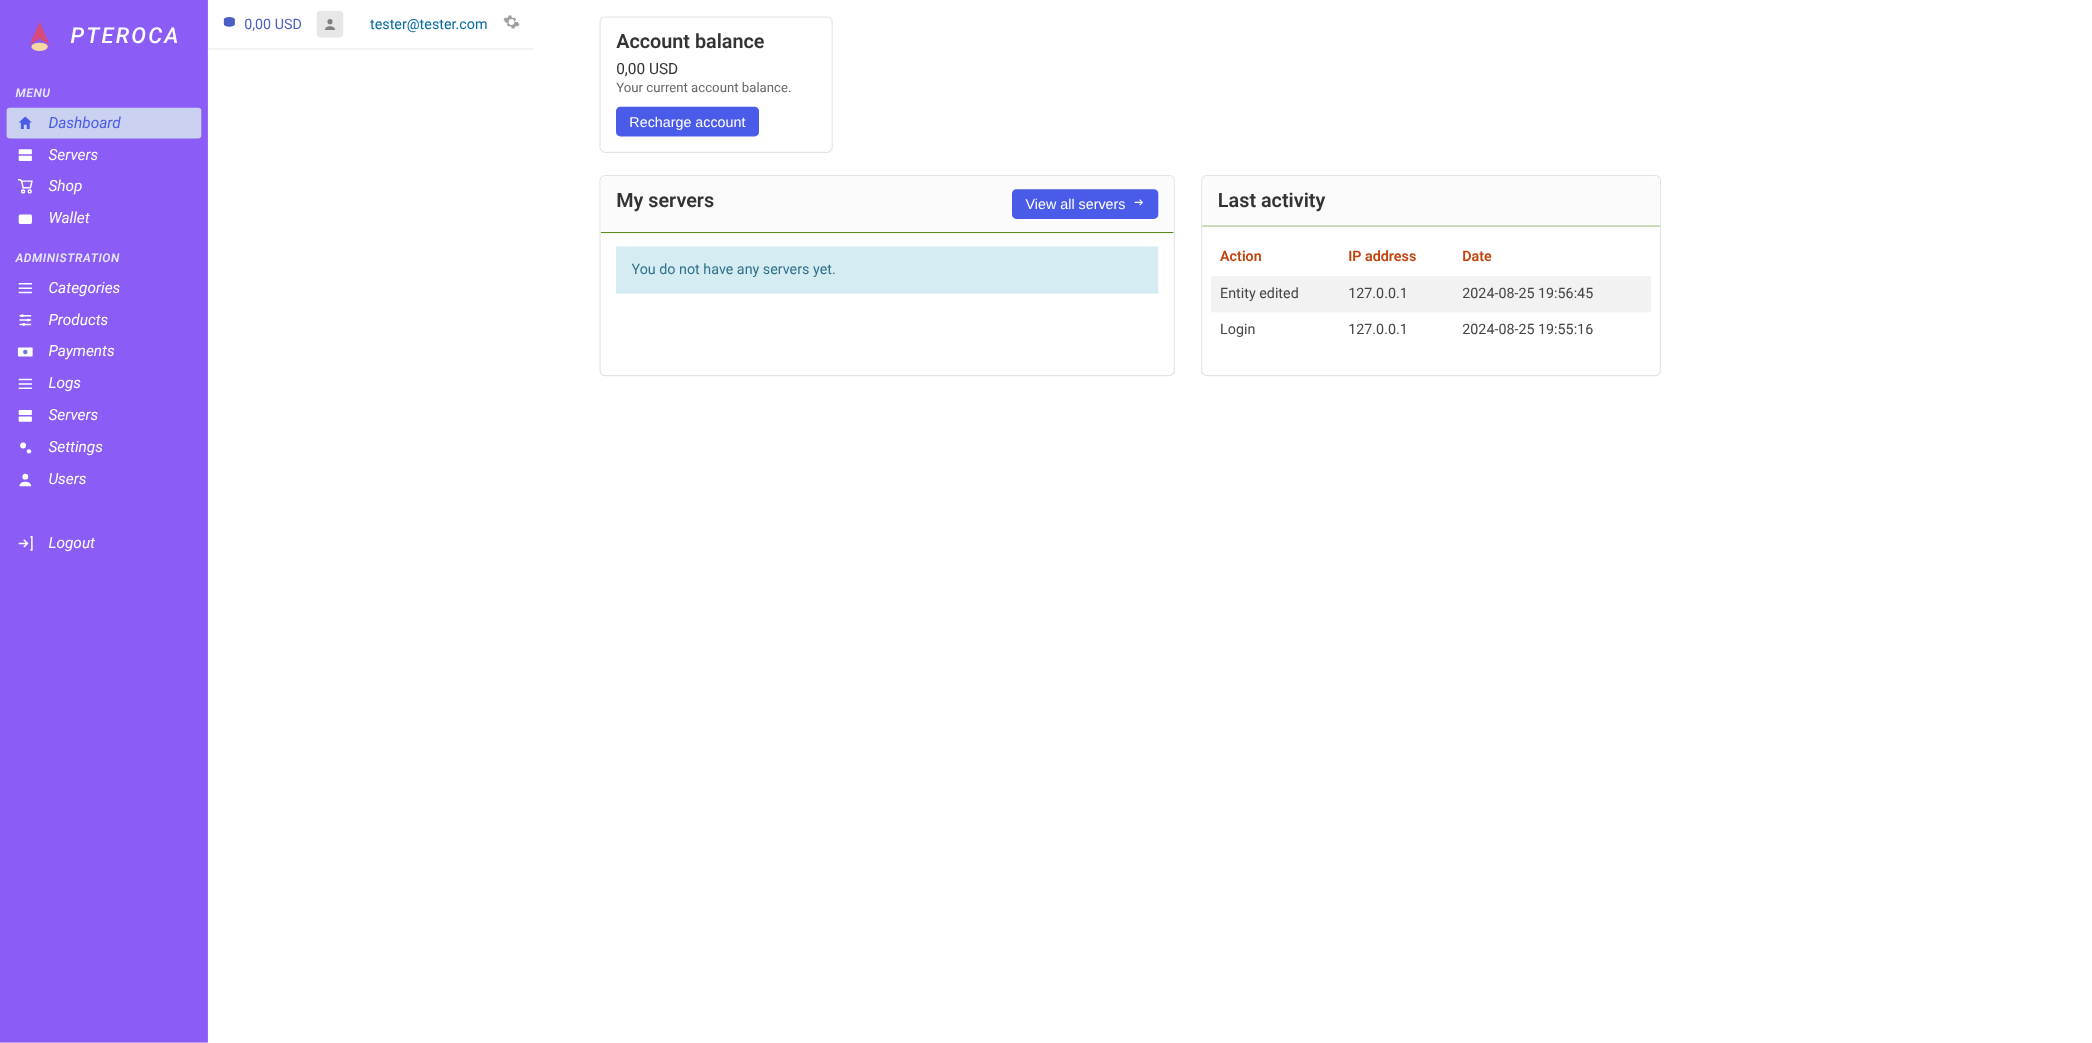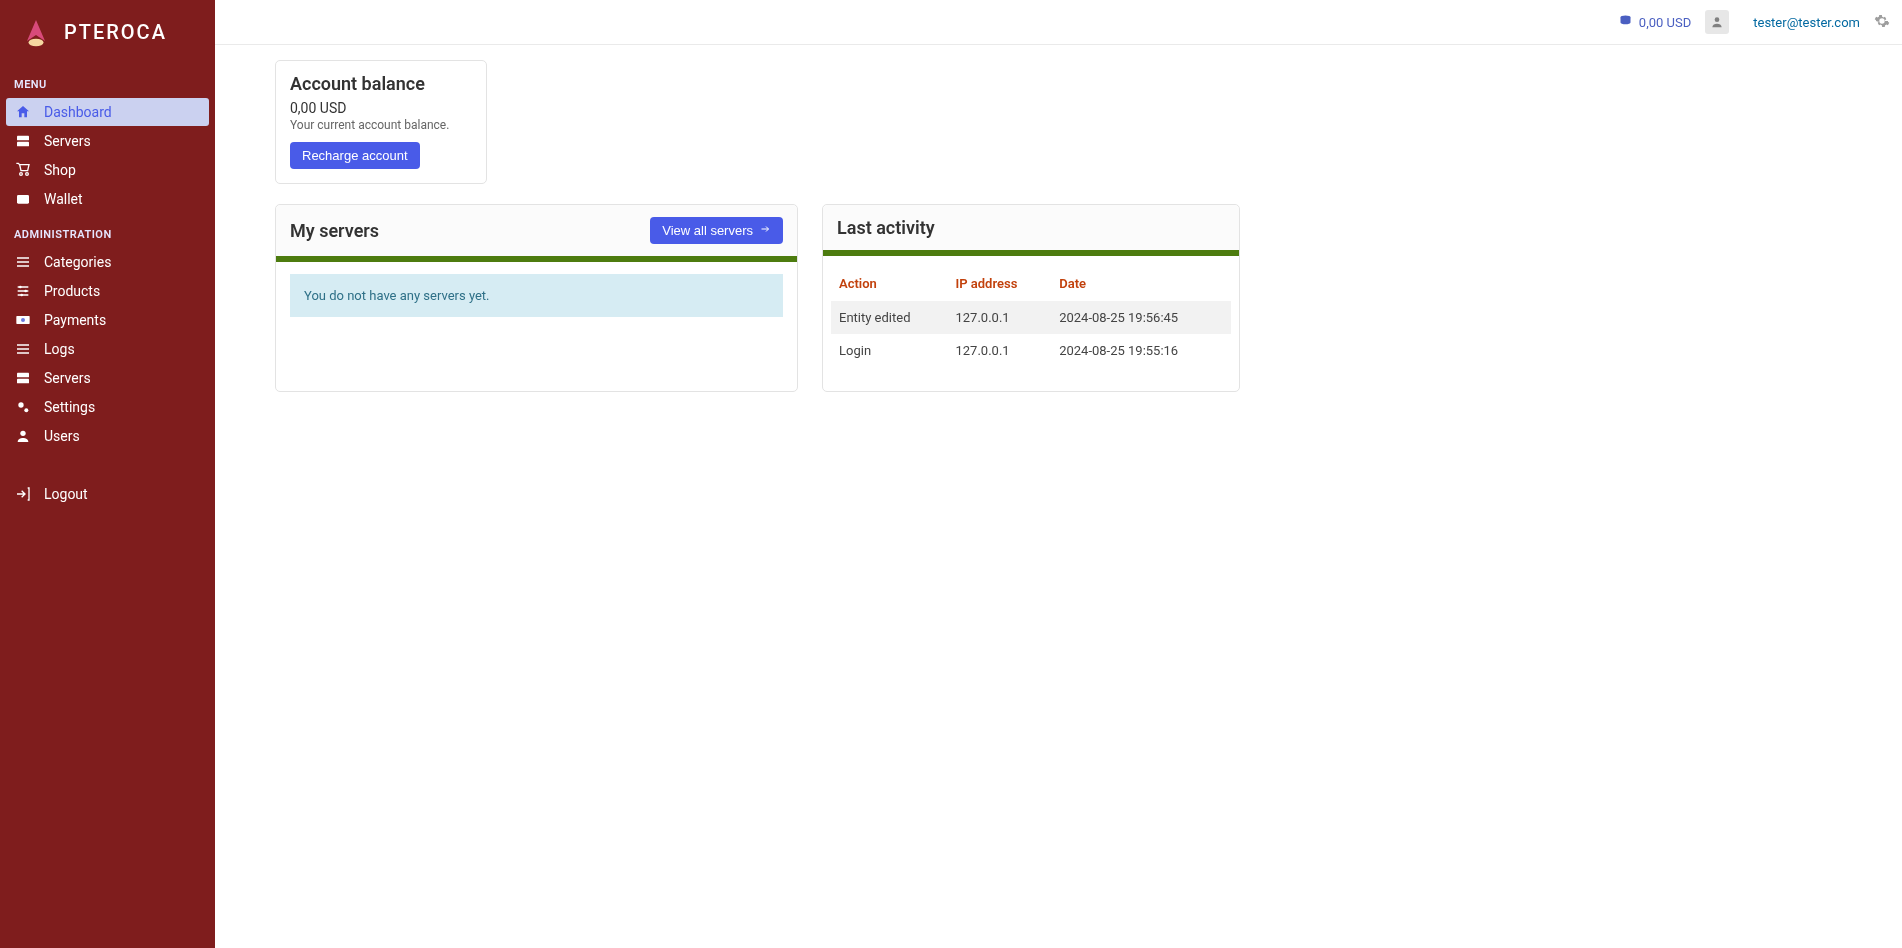--- a/index.html
+++ b/index.html
@@ -1,49 +1,49 @@
 <!DOCTYPE html>
 <html><head>
   <meta charset="utf-8">
   <style>
     * { box-sizing: border-box; margin: 0; padding: 0; }
     body { font-family: -apple-system, BlinkMacSystemFont, "Segoe UI", Roboto, "Helvetica Neue", Arial, sans-serif; font-size: 14px; color: #333; background: #fff; }
     
     .app { display: flex; min-height: 100vh; }
     
     
-    .sidebar { width: 215px; background: #7f1d1d; color: #fff; flex-shrink: 0; }
+    .sidebar { width: 189px; background: #8b5cf6; color: #fff; flex-shrink: 0; font-style: italic; }
     .sidebar-header { display: flex; align-items: center; padding: 14px 18px; gap: 10px; }
     .sidebar-logo { width: 36px; height: 36px; display: flex; align-items: center; justify-content: center; }
     .sidebar-brand { font-size: 20px; font-weight: 500; letter-spacing: 2px; color: #fff; }
     .sidebar-section-title { padding: 14px 14px 6px; font-size: 11px; font-weight: 600; color: #e6e6ff; letter-spacing: 0.5px; }
     .sidebar-items { padding: 0 6px; }
     .sidebar-item { display: flex; align-items: center; gap: 12px; padding: 6px 8px; margin: 1px 0; cursor: pointer; border-radius: 3px; color: #fff; font-size: 14px; }
     .sidebar-item.active { background: #cbd1f0; color: #495be8; }
     .sidebar-item .icon { width: 18px; display: flex; justify-content: center; align-items: center; }
     .sidebar-item .icon svg { width: 16px; height: 16px; fill: currentColor; }
     .sidebar-spacer { height: 28px; }
     
     
-    .main { flex: 1; display: flex; flex-direction: column; }
+    .main { flex: 1; display: flex; flex-direction: row; }
     .topbar { height: 45px; border-bottom: 1px solid #eaeaea; display: flex; justify-content: flex-end; align-items: center; padding: 0 12px; gap: 14px; }
     .topbar-balance { display: flex; align-items: center; gap: 6px; color: #4a5fc1; font-size: 13px; cursor: pointer; }
     .topbar-balance .icon svg { width: 15px; height: 15px; fill: #4a5fc1; }
     .topbar-user { display: flex; align-items: center; gap: 24px; font-size: 13px; color: #0369a1; }
     .topbar-avatar { width: 24px; height: 24px; background: #e7e7e7; border-radius: 3px; display: flex; align-items: center; justify-content: center; }
     .topbar-avatar svg { width: 14px; height: 14px; fill: #808080; }
     .topbar-gear { cursor: pointer; display: flex; align-items: center; }
     .topbar-gear svg { width: 16px; height: 16px; fill: #9e9e9e; }
     
     .content { padding: 15px 60px; }
     
     
     .row { display: flex; gap: 24px; }
     .card { border: 1px solid #e3e3e3; border-radius: 5px; background: #fff; }
-    .card-header { padding: 12px 14px; border-bottom: 6px solid #4d7c0f; background: #fbfbfb; display: flex; justify-content: space-between; align-items: center; border-radius: 5px 5px 0 0; }
+    .card-header { padding: 12px 14px; border-bottom: 1px solid #4d7c0f; background: #fbfbfb; display: flex; justify-content: space-between; border-radius: 5px 5px 0 0; }
     .card-title { font-size: 18px; font-weight: 600; color: #333; }
     .card-body { padding: 12px 14px; }
     
     .balance-card { width: 212px; margin-bottom: 20px; }
     .balance-card .card-title2 { font-size: 18px; font-weight: 600; padding: 12px 14px 6px; }
     .balance-value { padding: 0 14px; font-size: 14px; color: #333; }
     .balance-desc { padding: 2px 14px 10px; font-size: 12px; color: #666; }
     .balance-btn-wrap { padding: 0 14px 14px; }
     
     .btn { display: inline-flex; align-items: center; gap: 6px; padding: 6px 12px; border-radius: 4px; border: none; cursor: pointer; font-size: 13px; }

